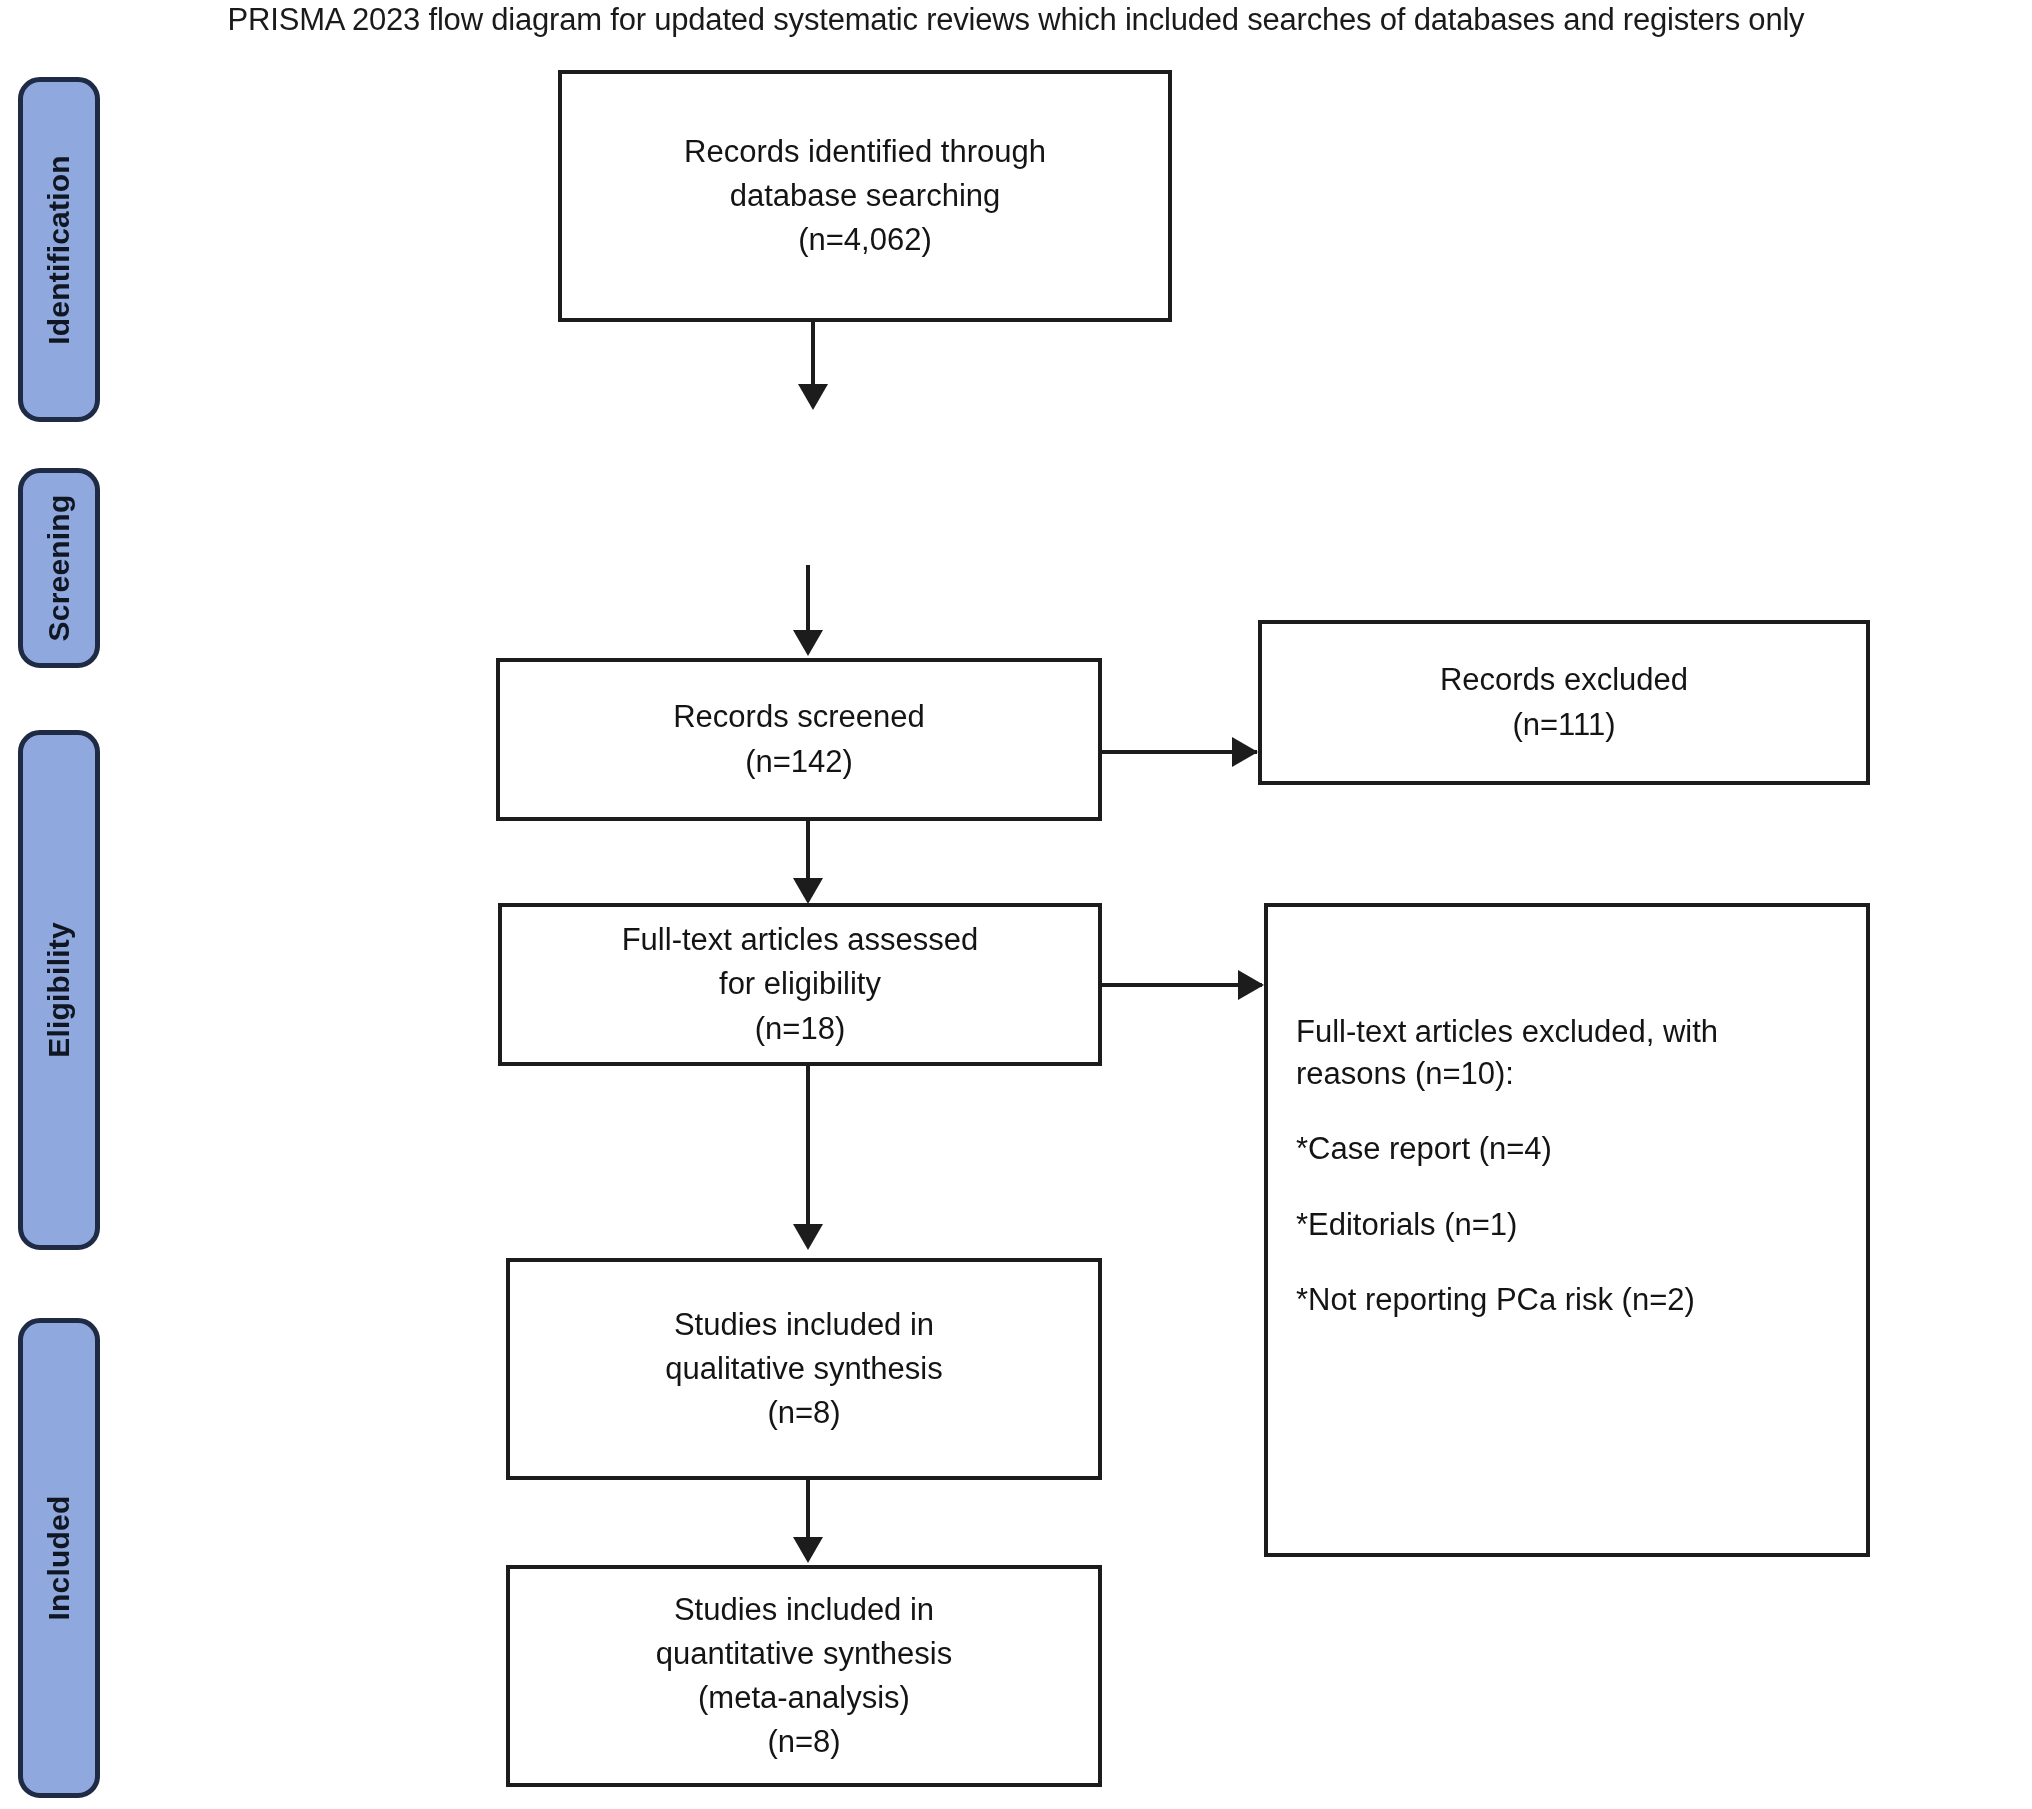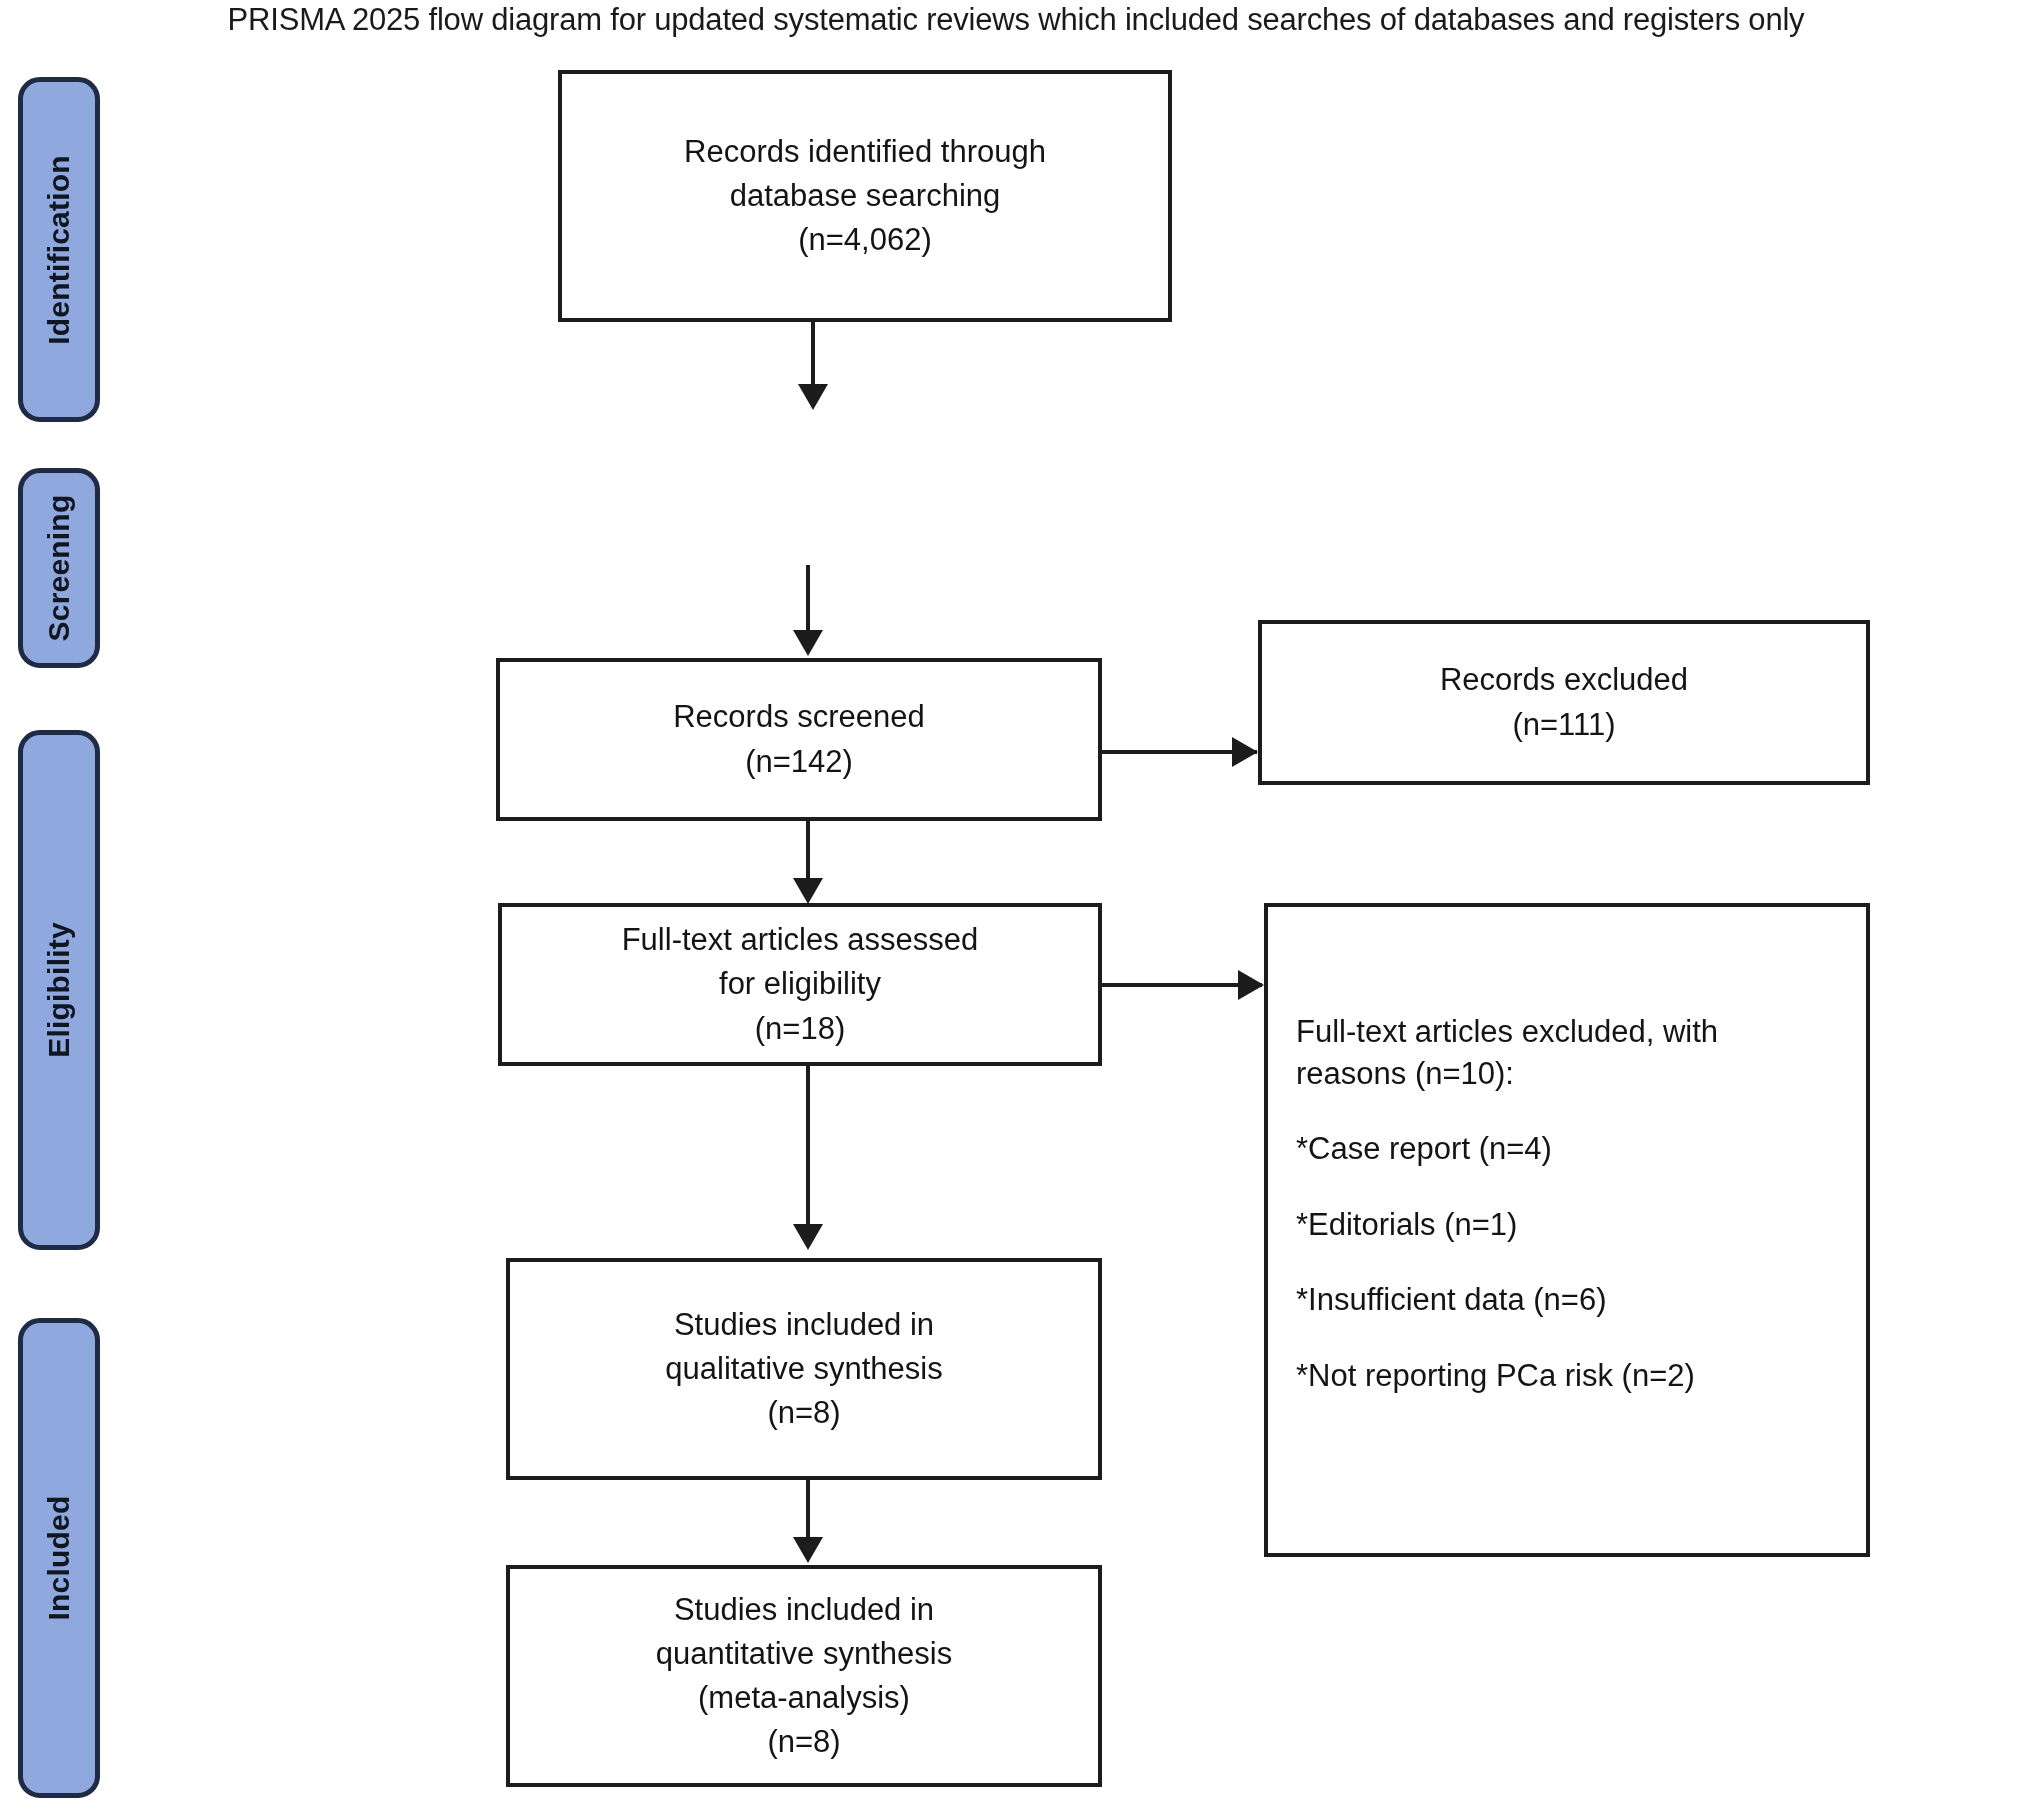--- a/index.html
+++ b/index.html
@@ -116,21 +116,21 @@
     border-top: 15px solid transparent;
     border-bottom: 15px solid transparent;
     border-left: 26px solid #1c1c1c;
   }
 </style>
 </head>
 <body>
 
 <div id="canvas">
 
-  <div id="title">PRISMA 2025 flow diagram for updated systematic reviews which included searches of databases and registers only</div>
+  <div id="title">PRISMA 2023 flow diagram for updated systematic reviews which included searches of databases and registers only</div>
 
   <div class="stage-tab" style="top:77px; height:345px;">
     <span class="stage-label">Identification</span>
   </div>
 
   <div class="stage-tab" style="top:468px; height:200px;">
     <span class="stage-label">Screening</span>
   </div>
 
   <div class="stage-tab" style="top:730px; height:520px;">
@@ -178,21 +178,20 @@
 
   <div class="h-line" style="left:1102px; top:983px; width:160px;"></div>
   <div class="arrow-right" style="left:1238px; top:970px;"></div>
 
   <div class="flow-box left-align" style="left:1264px; top:903px; width:606px; height:654px;">
     <div class="reasons-inner">
       <div class="rline">Full-text articles excluded, with
 reasons (n=10):</div>
       <div class="rline gap">*Case report (n=4)</div>
       <div class="rline gap">*Editorials (n=1)</div>
-      <div class="rline gap">*Insufficient data (n=6)</div>
       <div class="rline gap">*Not reporting PCa risk (n=2)</div>
     </div>
   </div>
 
   <div class="v-line" style="left:806px; top:1066px; height:160px;"></div>
   <div class="arrow-down" style="left:793px; top:1224px;"></div>
 
   <div class="flow-box" style="left:506px; top:1258px; width:596px; height:222px;">
     <div class="box-text">Studies included in
 qualitative synthesis

